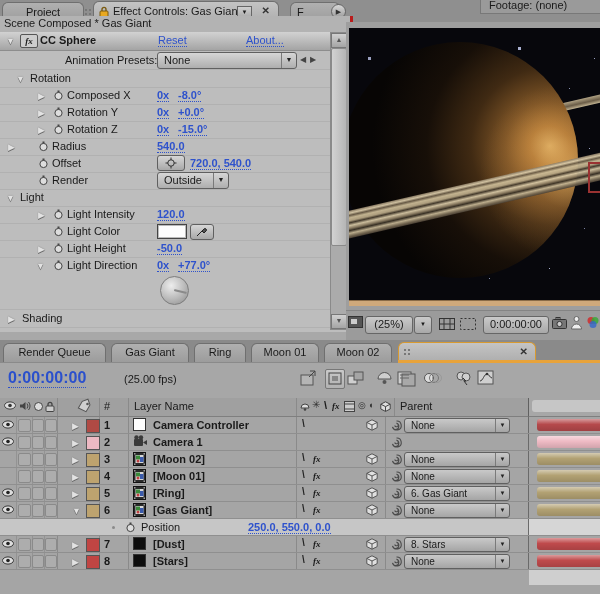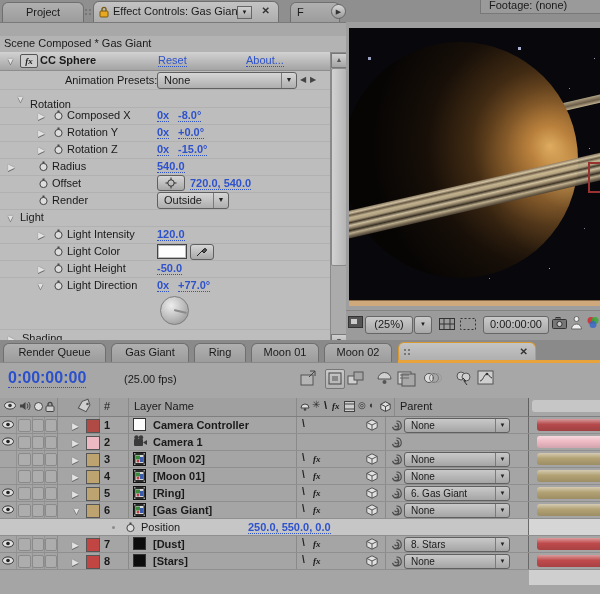--- a/index.html
+++ b/index.html
@@ -16,21 +16,21 @@
   .grip{position:absolute;width:8px;height:8px;
         background:radial-gradient(circle,#777 1px,transparent 1.2px);
         background-size:4px 4px;}
   .closex{font-size:10px;font-weight:bold;color:#333;}
   .menu-btn{position:absolute;width:13px;height:13px;border-radius:50%;
         background:linear-gradient(180deg,#d8d8d8,#9a9a9a);border:1px solid #666;
         font-size:7px;line-height:13px;text-align:center;color:#333;}
   .toptab-right{position:absolute;top:0;height:13px;background:#9a9a9a;border:1px solid #787878;border-top:none;
         line-height:11px;padding:0 8px;white-space:nowrap;overflow:hidden;}
   
-  #fxpanel{left:0;top:36px;width:346px;height:316px;background:#bdbdbd;border-right:7px solid #b91c1c;padding-left:44px;}
+  #fxpanel{left:0;top:16px;width:346px;height:316px;background:#bdbdbd;border-right:7px solid #b91c1c;}
   #fx-info{left:0;top:0;width:346px;height:16px;background:#b3b3b3;border-bottom:1px solid #9b9b9b;
            line-height:15px;padding-left:4px;}
   #fx-head{left:0;top:16px;width:346px;height:18px;background:linear-gradient(180deg,#d2d2d2,#a4a4a4);
            border-bottom:1px solid #8d8d8d;}
   .twirl{position:absolute;font-size:9px;color:#e2e2e2;text-shadow:0 0 1px #555,0 1px 0 #666;cursor:default;}
   .fx-badge{position:absolute;width:16px;height:12px;border:1px solid #555;background:#cdcdcd;border-radius:2px;
             font:italic bold 9px "Liberation Serif",serif;text-align:center;line-height:12px;}
   .bold{font-weight:bold;}
   .hot{color:#2e52cc;border-bottom:1px dotted #2e52cc;cursor:default;font-weight:bold;}
   .link{color:#2e52cc;border-bottom:1px dotted #2e52cc;}
@@ -194,21 +194,21 @@
       <div class="dd" style="left:157px;top:0;width:138px;">
         <span class="dd-txt">None</span>
         <span class="dd-arr">▼</span>
       </div>
       <span style="left:300px;top:3px;font-size:8px;color:#444;">◀</span>
       <span style="left:310px;top:3px;font-size:8px;color:#444;">▶</span>
     </div>
 
     <div class="ep-row" style="top:54px;">
       <span class="twirl" style="left:16px;top:4px;">▼</span>
-      <span style="left:30px;margin-top:6px;">Rotation</span>
+      <span style="left:30px;">Rotation</span>
     </div>
 
     <div class="ep-row" style="top:71px;">
       <span class="twirl" style="left:38px;top:4px;">▶</span>
       <svg class="stopwatch" style="left:53px;top:2px;">
           <circle cx="5.5" cy="7" r="3.6" fill="#ddd" stroke="#444"></circle>
           <rect x="4.5" y="1.5" width="2" height="2" fill="#444"></rect>
         </svg>
       <span style="left:67px;">Composed X</span>
       <span class="hot" style="left:157px;">0x</span>

